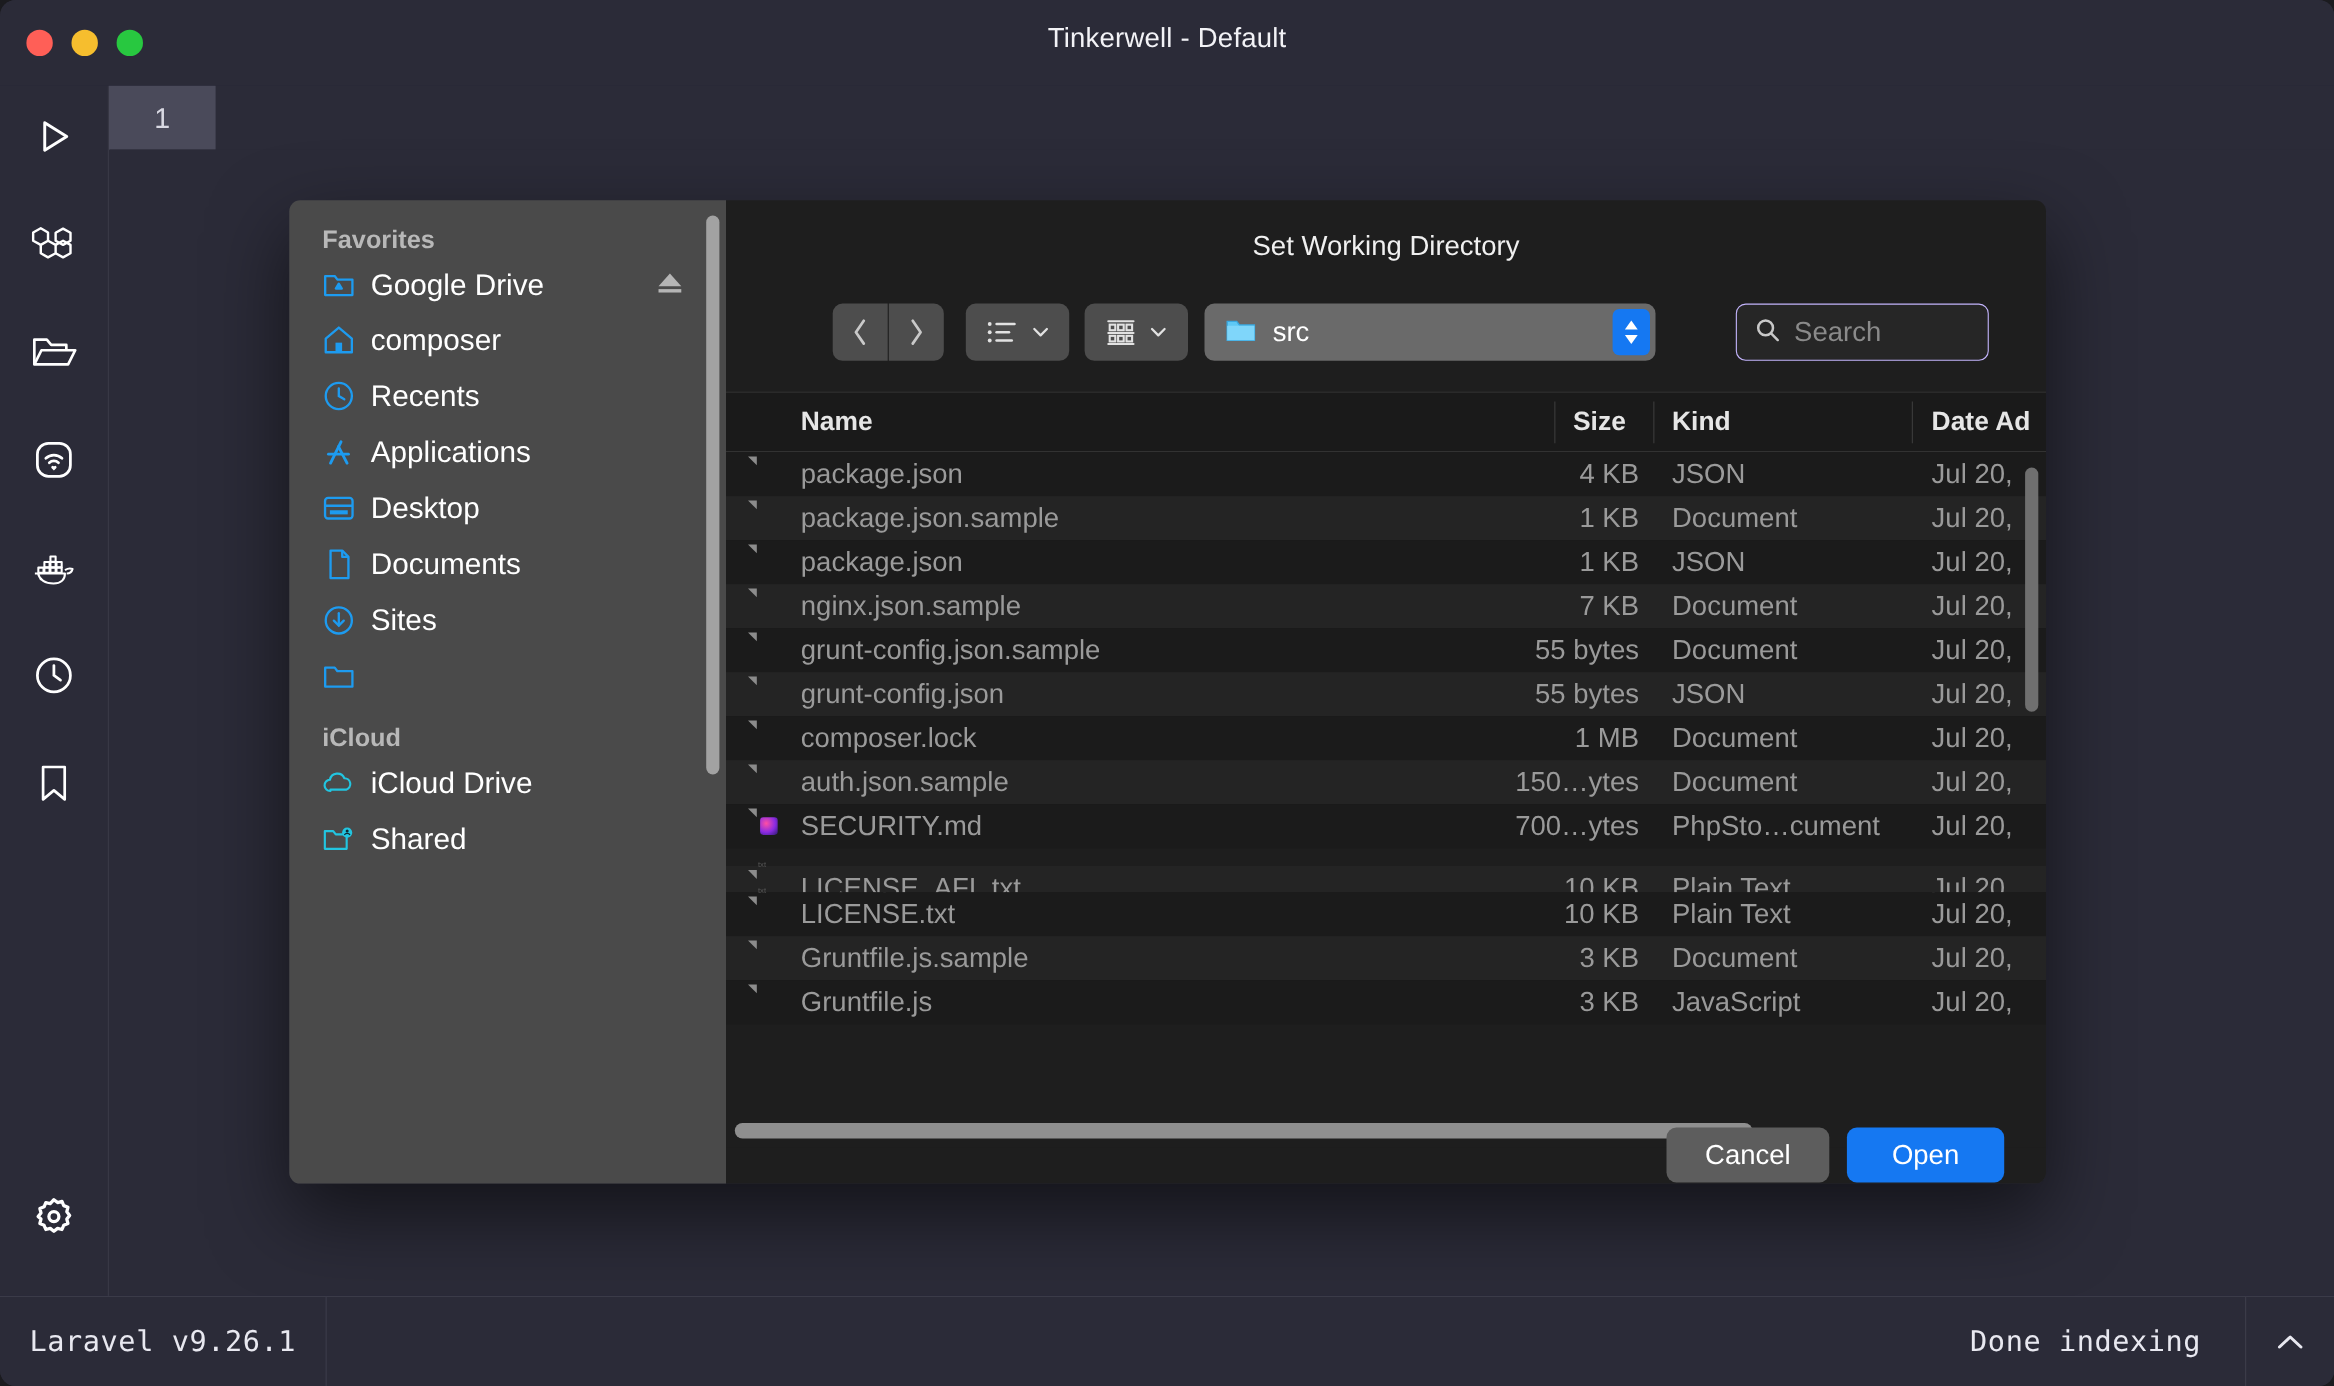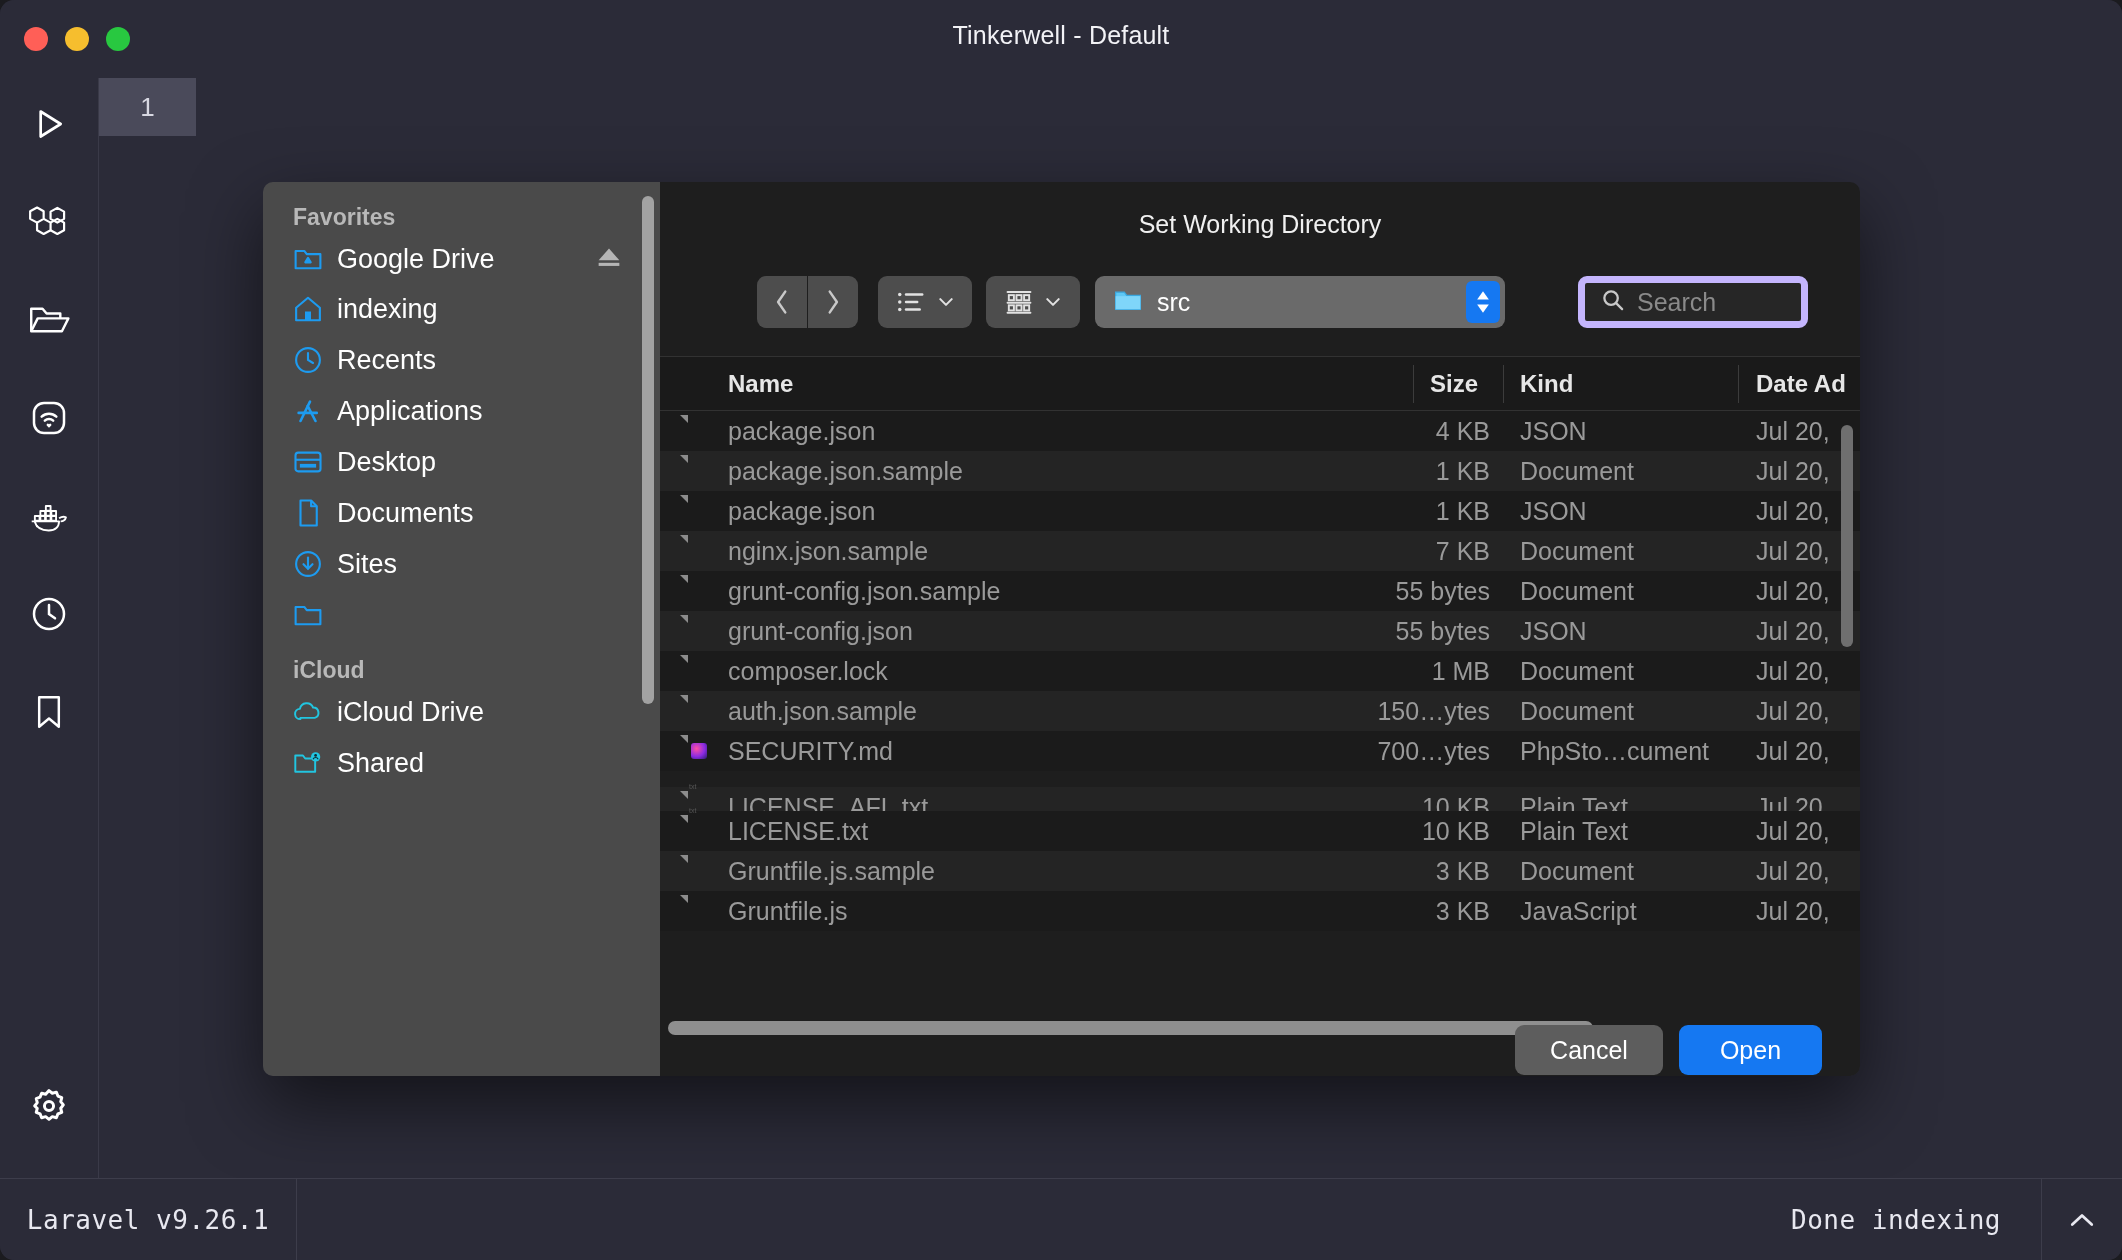--- a/index.html
+++ b/index.html
@@ -162,21 +162,21 @@
   }
   #path-field .path-label { font-size: 25px; color: #ffffff; }
   #path-stepper {
     position: absolute; right: 5px; top: 5px; width: 34px; height: 42px;
     background: #1578f2; border-radius: 6px;
     display: flex; flex-direction: column; align-items: center;
     justify-content: center; gap: 2px; color: #fff;
   }
   #search-field {
     position: absolute; left: 918px; top: 14px; width: 230px; height: 52px;
-    background: #262626; border: 7px solid #c4b5fd; border-radius: 9px;
+    background: #262626; border: 1px solid #c4b5fd; border-radius: 9px;
     display: flex; align-items: center; gap: 12px; padding-left: 16px;
   }
   #search-field .ph { font-size: 25px; color: #8a8a8a; }
 
   
   #list-header {
     position: absolute; left: 0; top: 174px; width: 1200px; height: 55px;
     background: #1a1a1a;
     border-top: 1px solid #323232; border-bottom: 1px solid #323232;
   }
@@ -368,21 +368,21 @@
         </span>
       </div>
 
       <div class="sb-item" style="top:104px">
         <span class="sb-icon">
           <svg width="30" height="28" viewBox="0 0 24 22" fill="none" stroke="#1d9bf0" stroke-width="1.7" stroke-linejoin="round">
             <path d="M2.5 10 L12 2 L21.5 10 V20 H2.5 Z"></path>
             <rect x="9.6" y="13" width="4.8" height="7" fill="#1d9bf0" stroke="none"></rect>
           </svg>
         </span>
-        <span class="sb-label">indexing</span>
+        <span class="sb-label">composer</span>
       </div>
 
       <div class="sb-item" style="top:155px">
         <span class="sb-icon">
           <svg width="30" height="30" viewBox="0 0 24 24" fill="none" stroke="#1d9bf0" stroke-width="1.7" stroke-linecap="round">
             <circle cx="12" cy="12" r="9.5"></circle>
               <path d="M12 6.5V12l4 2.4"></path>
           </svg>
         </span>
         <span class="sb-label">Recents</span>

